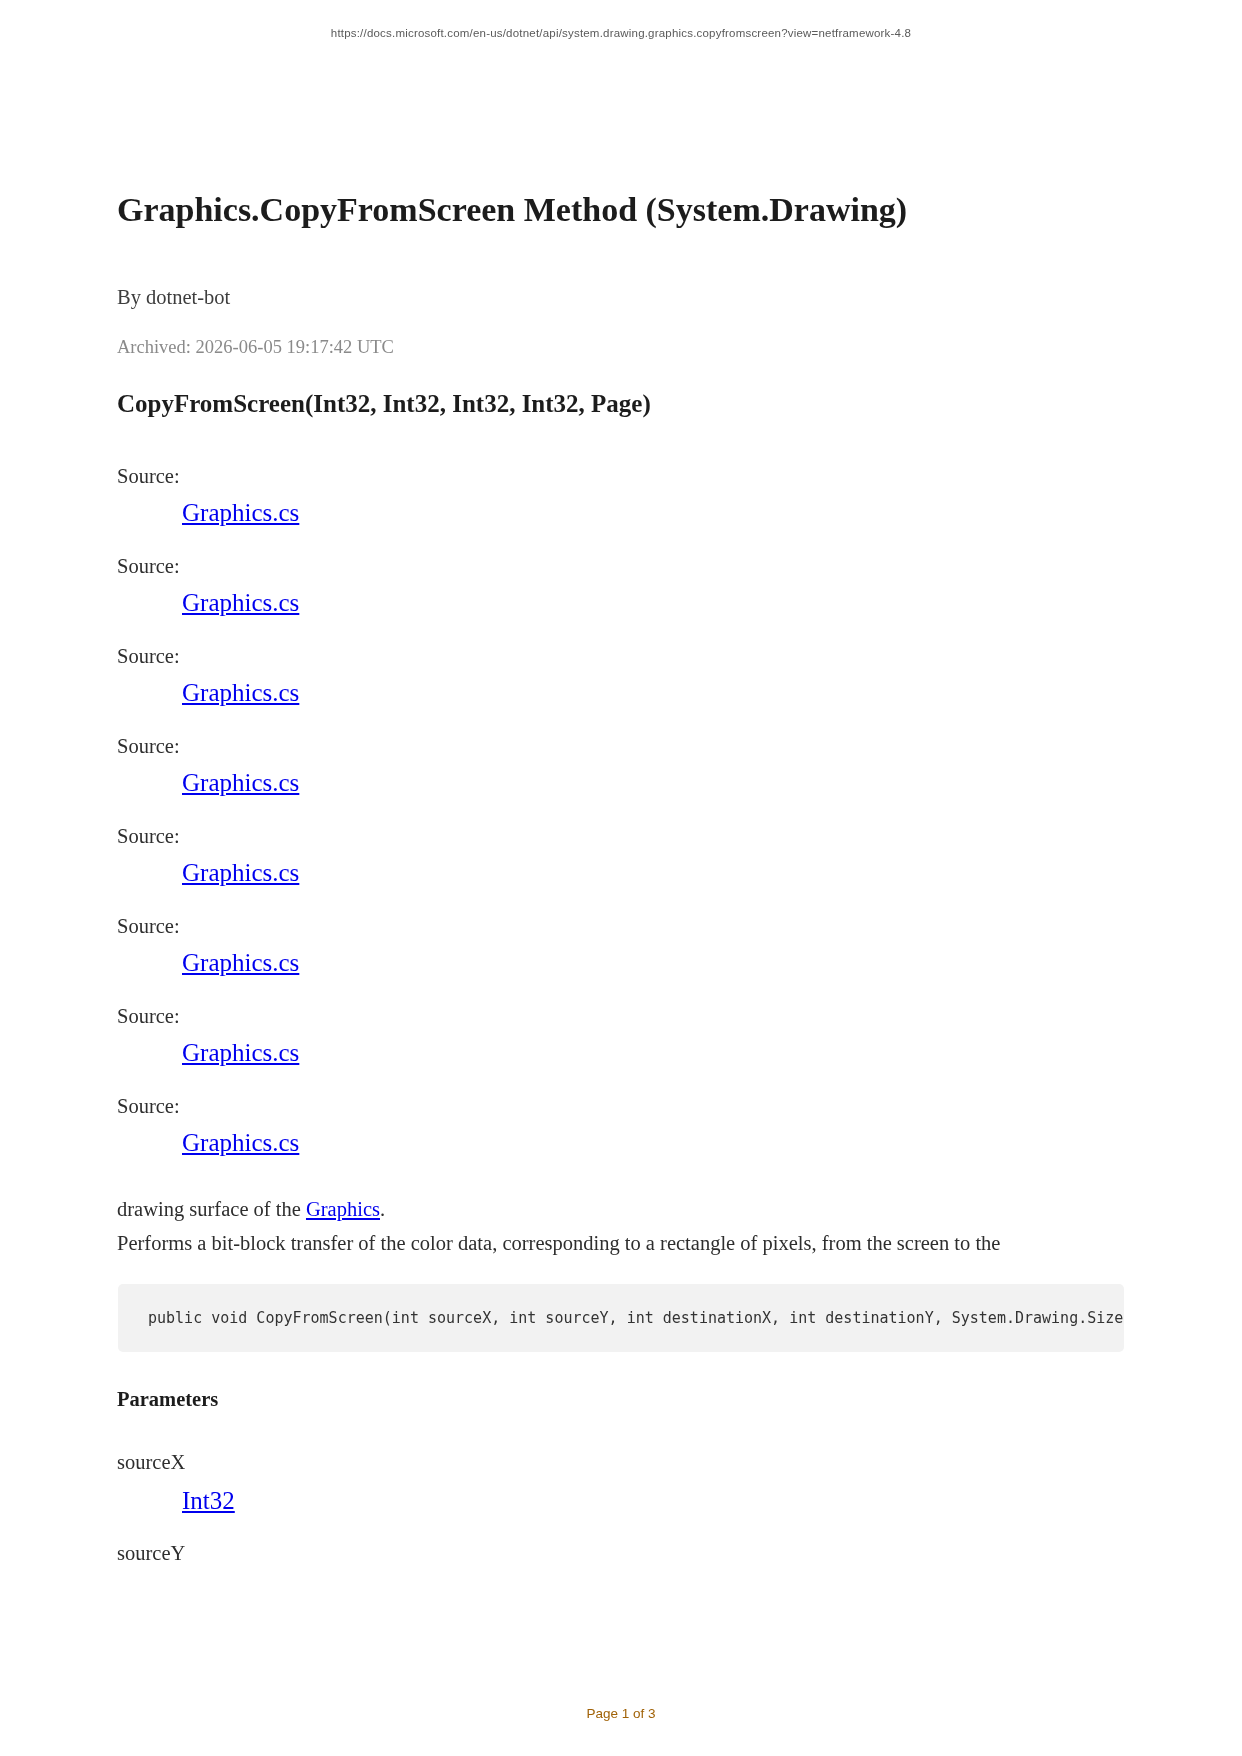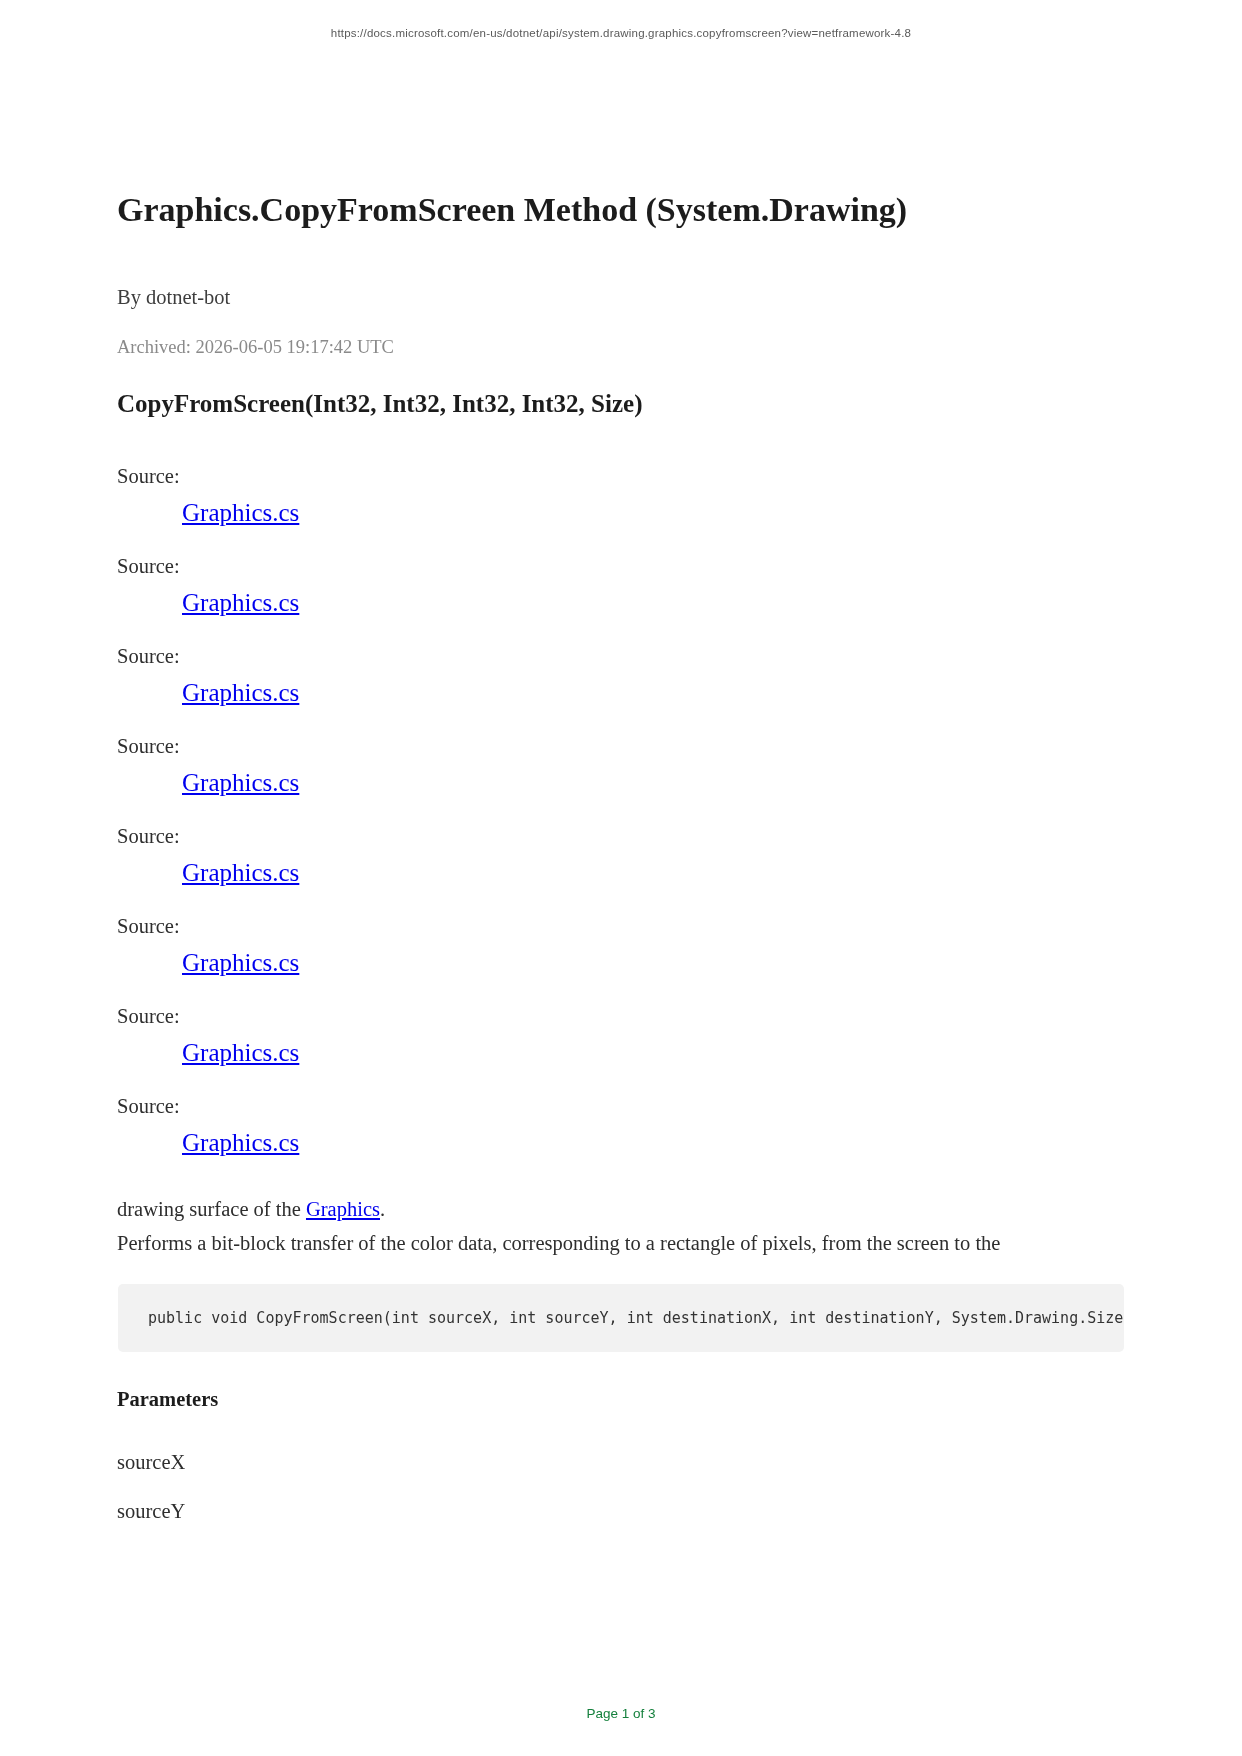--- a/index.html
+++ b/index.html
@@ -144,37 +144,37 @@
     line-height: 25px;
     color: var(--text, #2e2e2e);
   }
 
   .footer {
     position: absolute;
     top: 1706px; left: 0; right: 0;
     text-align: center;
     font-family: "Liberation Sans", "DejaVu Sans", sans-serif;
     font-size: 13.5px;
-    color: #15803d;
+    color: #a16207;
   }
 </style>
 </head>
 <body>
 
 <div class="page">
 
   <div class="url-header">https://docs.microsoft.com/en-us/dotnet/api/system.drawing.graphics.copyfromscreen?view=netframework-4.8</div>
 
   <h1 class="title">Graphics.CopyFromScreen Method (System.Drawing)</h1>
 
   <p class="byline">By dotnet-bot</p>
 
   <p class="archived">Archived: 2026-06-05 19:17:42 UTC</p>
 
-  <h2 class="method-heading">CopyFromScreen(Int32, Int32, Int32, Int32, Size)</h2>
+  <h2 class="method-heading">CopyFromScreen(Int32, Int32, Int32, Int32, Page)</h2>
 
   <div class="sources" id="sources">
   <div class="source-pair">
     <p class="source-label">Source:</p>
     <div class="source-link-row">
       <a class="link" href="#">Graphics.cs</a>
     </div>
   </div>
 
   <div class="source-pair">
@@ -234,20 +234,23 @@
 
   <div class="code-block">
     <code>public void CopyFromScreen(int sourceX, int sourceY, int destinationX, int destinationY, System.Drawing.Size bl</code>
   </div>
 
   <h3 class="params-heading">Parameters</h3>
 
   <div class="params" id="params">
   <div class="param">
     <p class="param-name">sourceX</p>
+    <div class="param-type-row">
+      <a class="link" href="#">Int32</a>
+    </div>
   </div>
 
   <div class="param">
     <p class="param-name">sourceY</p>
 
   </div>
 </div>
 
   <div class="footer">Page 1 of 3</div>
 

